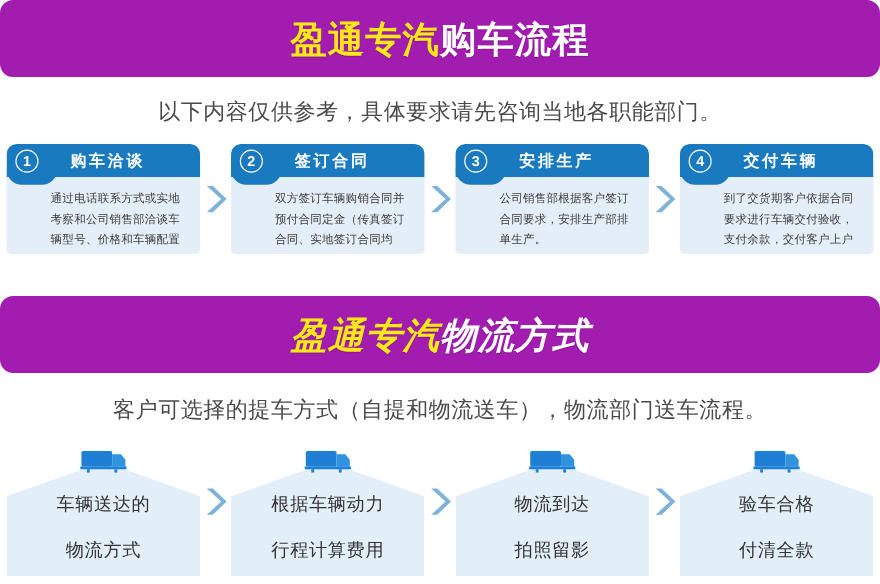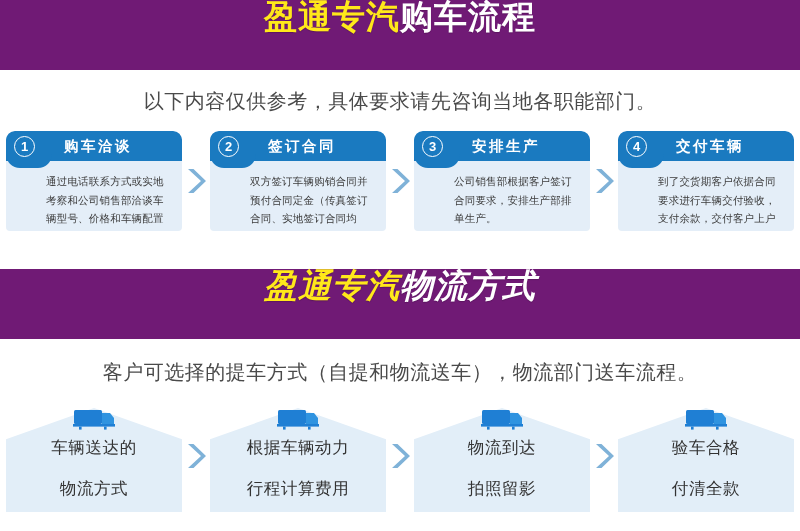--- a/index.html
+++ b/index.html
@@ -7,24 +7,25 @@
   body {
     font-family:"Liberation Sans","DejaVu Sans",sans-serif;
     background:#ffffff;
     overflow:hidden;
     position:relative;
   }
 
   
   .banner {
     width:100%;
-    background:#701a75;
-    display:flex;
-    align-items:flex-start;
-    justify-content:center;
+    background:#a21caf;
+    display:flex;
+    align-items:center;
+    justify-content:center;
+    border-radius:12px;
   }
   #banner-1 { height:70px; }
   #banner-2 { height:70px;font-style:italic; }
   .banner-title {
     font-size:33px;
     font-weight:bold;
     letter-spacing:1px;
     line-height:1;
     white-space:nowrap;
     text-shadow:0 1px 1px rgba(0,0,0,.18);
@@ -132,21 +133,21 @@
   }
   .truck {
     position:absolute;
     top:0; left:50%;
     transform:translateX(-50%);
     width:48px; height:26px;
     z-index:3;
   }
   .pent {
     position:absolute;
-    left:0; bottom:16px;
+    left:0; bottom:4px;
     width:176px; height:104px;
     background:#e2eef8;
     clip-path:polygon(0% 30%, 50% 0%, 100% 30%, 100% 100%, 0% 100%);
     display:flex;
     flex-direction:column;
     align-items:center;
     justify-content:center;
     padding-top:16px;
     gap:15px;
   }

